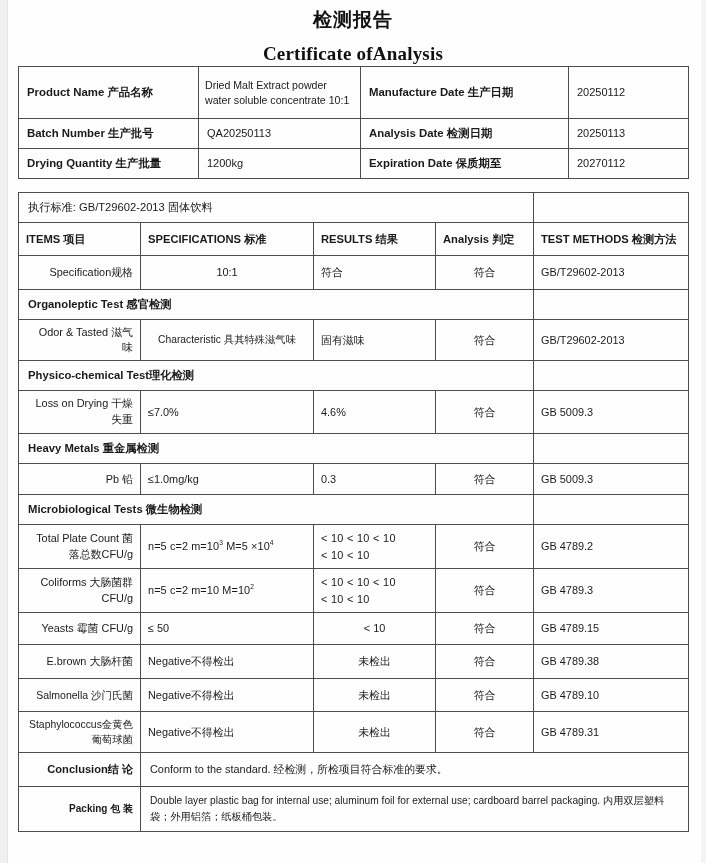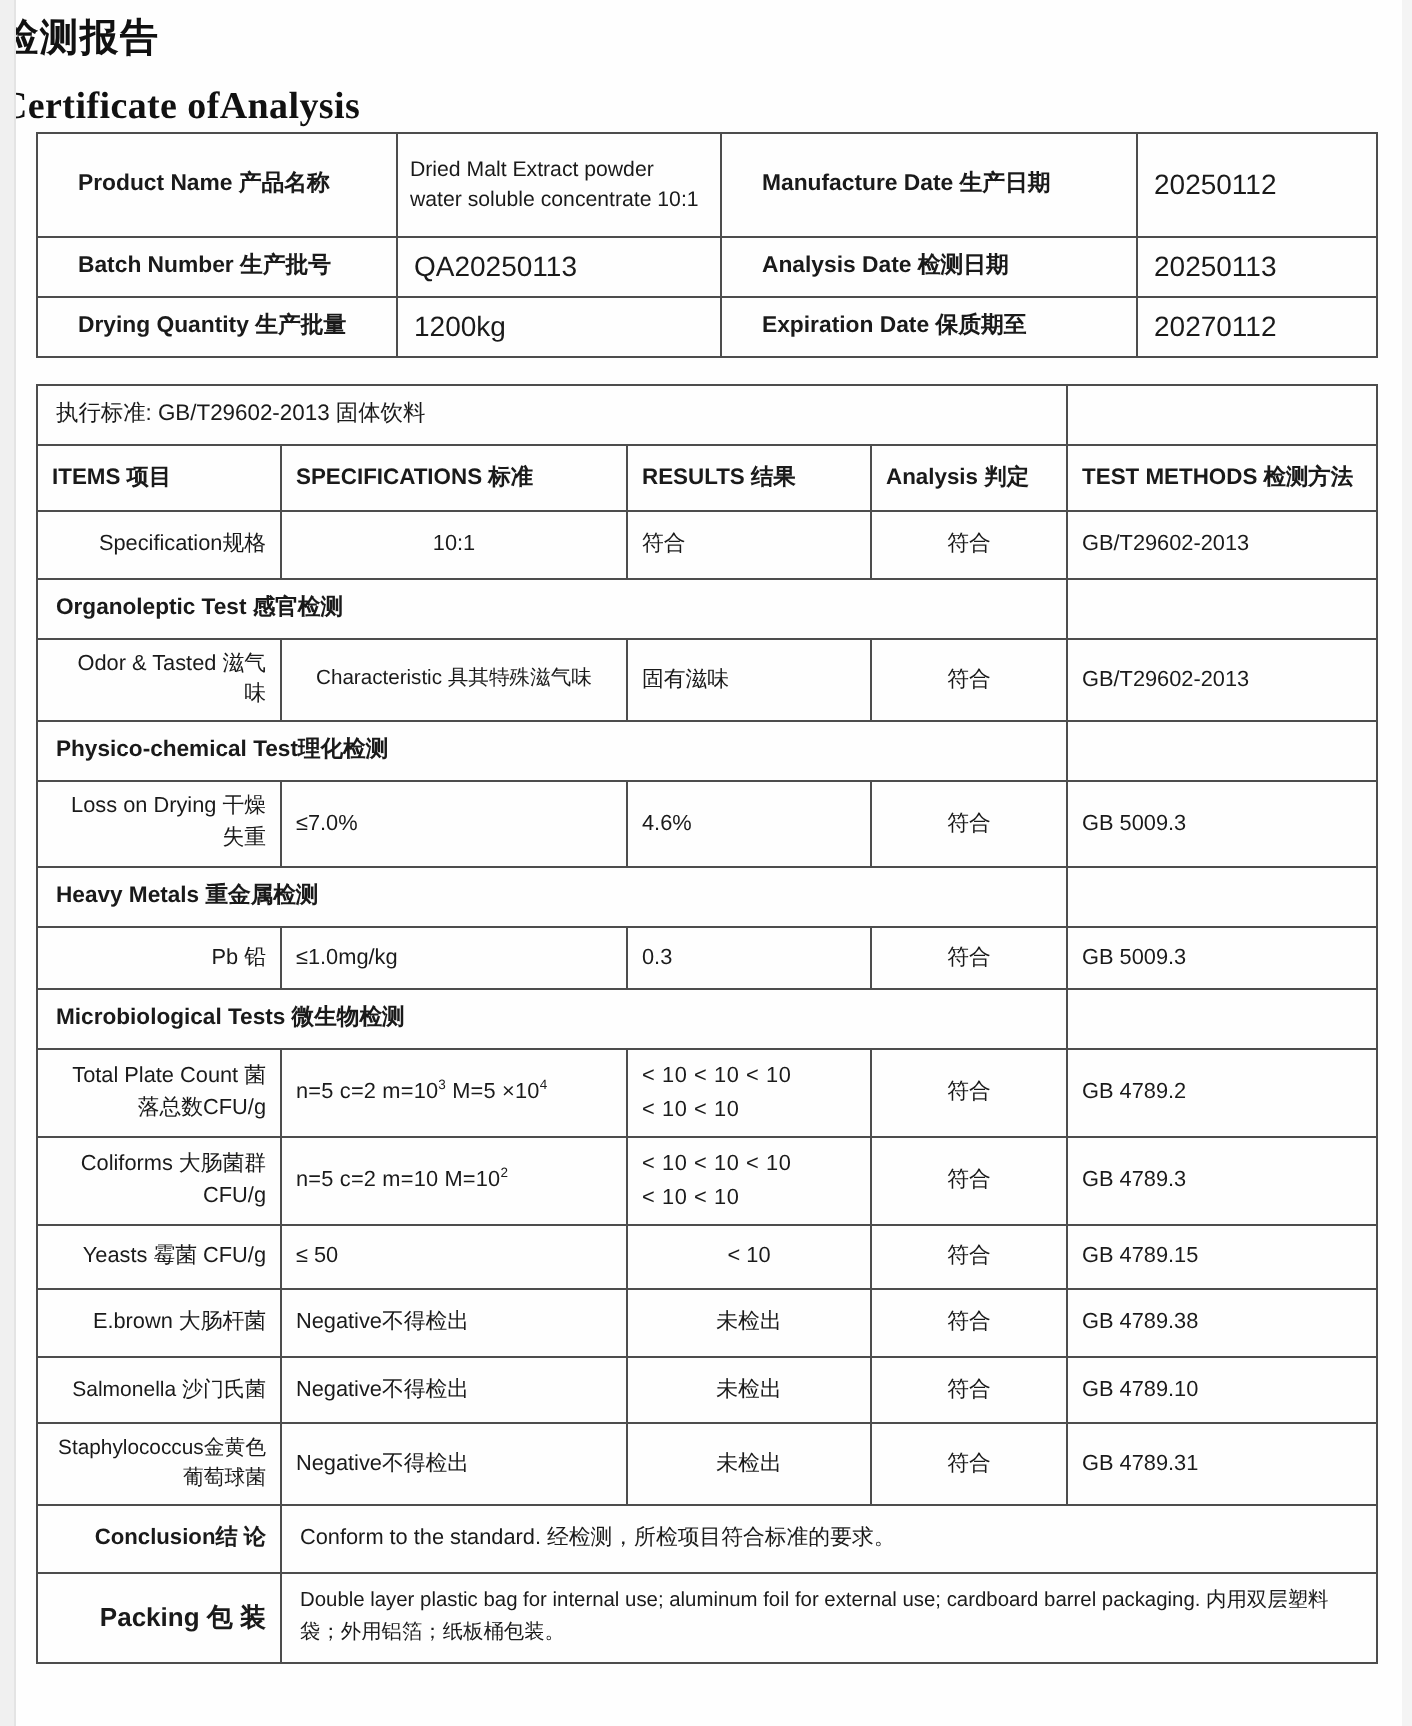--- a/index.html
+++ b/index.html
@@ -32,20 +32,21 @@
   }
   .edge-right {
     position: absolute;
     right: 0; top: 0;
     width: 5px; height: 863px;
     background: #f4f4f4;
   }
 
   .titles {
     padding-top: 8px;
+    text-align: center;
   }
   .title-cn {
     font-family: "DejaVu Sans", sans-serif;
     font-size: 19px;
     font-weight: 700;
     letter-spacing: 1px;
     color: #111;
     line-height: 1.25;
   }
   .title-en {
@@ -74,25 +75,25 @@
   
   #info-table {
     position: absolute;
     left: 18px;
     top: 66px;
     width: 670px;
   }
   #info-table td.k {
     font-weight: 700;
     font-size: 11.4px;
-    padding-left: 20px;
+    padding-left: 8px;
   }
   #info-table td.v {
     font-weight: 400;
-    font-size: 14px;
+    font-size: 11px;
     padding-left: 8px;
   }
   #info-table td.v-sm { font-size: 10.6px; }
 
   
   #main-table {
     position: absolute;
     left: 18px;
     top: 192px;
     width: 670px;
@@ -308,20 +309,20 @@
         <td class="c">符合</td>
         <td class="l">GB 4789.31</td>
       </tr>
 
       <tr>
         <td class="item l" style="height:34px;font-weight:700;font-size:11.1px">Conclusion结 论</td>
         <td class="l wide-text" colspan="4">Conform to the standard.  经检测，所检项目符合标准的要求。</td>
       </tr>
 
       <tr>
-        <td class="item l" style="height:42px;font-weight:700;font-size:13px">Packing  包 装</td>
+        <td class="item l" style="height:42px;font-weight:700;font-size:10px">Packing  包 装</td>
         <td class="l wide-text" colspan="4" style="font-size:10.2px">Double  layer  plastic  bag  for  internal  use; aluminum  foil for external  use;  cardboard  barrel  packaging. 内用双层塑料袋；外用铝箔；纸板桶包装。</td>
       </tr>
 
     </tbody>
   </table>
 
 </div>
 
 </body></html>

